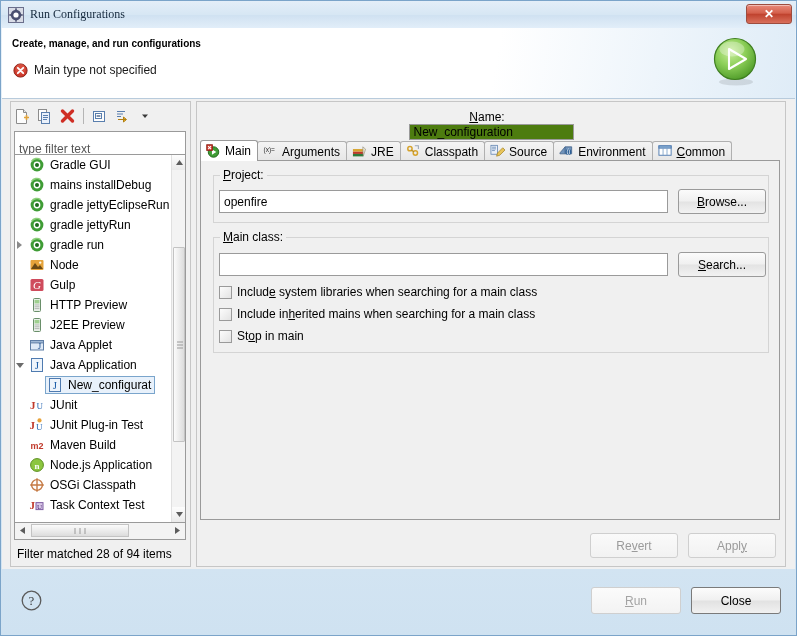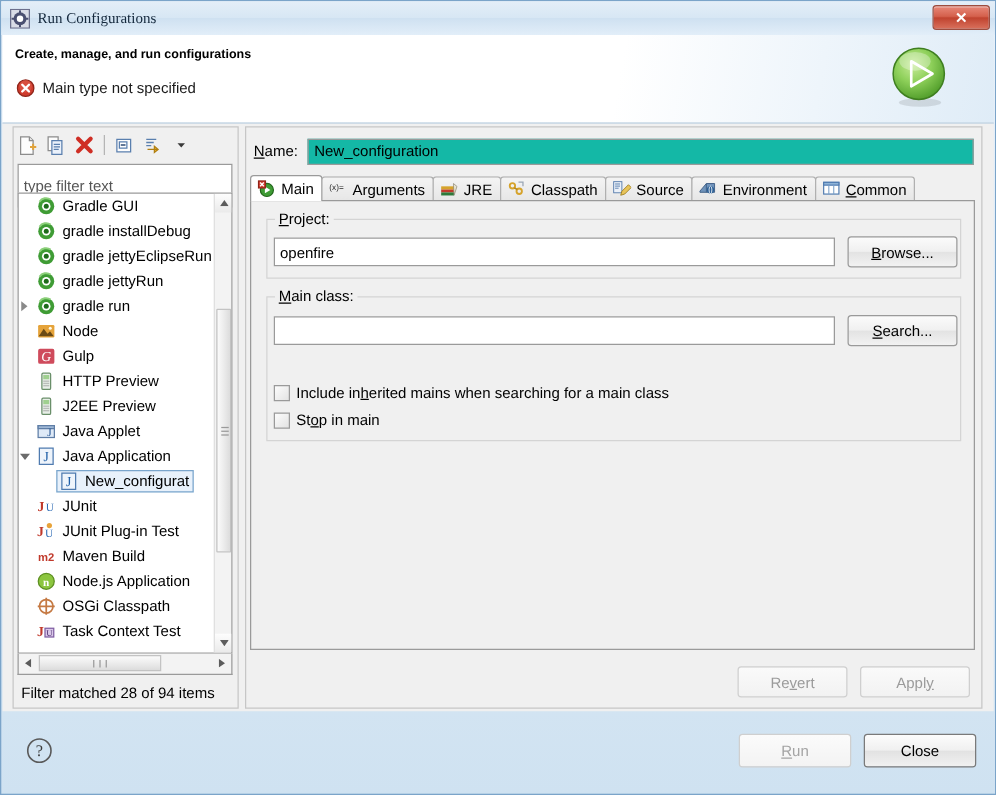--- a/index.html
+++ b/index.html
@@ -193,29 +193,29 @@
     border: 1px solid #c6c6c6; pointer-events: none;
   }
 
   
   .right-pane {
     position: absolute; left: 194px; top: 2px; width: 590px; height: 466px;
     border: 1px solid #c6c6c6;
   }
   .name-row {
     position: absolute; left: 6px; top: 8px; width: 576px; height: 22px;
-    display: flex; align-items: center;
+    display: flex; align-items: center; flex-direction: column;
   }
   .name-label {
     font-size: 12px; color: #000; margin-right: 8px; white-space: nowrap;
   }
   .name-label u { text-decoration: underline; }
   .name-input {
     flex: 1; height: 21px;
-    border: 1px solid #9a9a9a; background: #14b8a6;
+    border: 1px solid #9a9a9a; background: #4d7c0f;
     font-family: "Liberation Sans", sans-serif; font-size: 12px;
     padding: 0 4px; color: #000;
   }
 
   
   .tabs {
     position: absolute; left: 3px; top: 38px; width: 580px; height: 21px;
     display: flex; align-items: flex-end;
   }
   .tab {
@@ -441,21 +441,21 @@
             <div class="tree-row">
               <span class="" style="display: inline-flex; align-items: center;">
                 <span class="ticon">
                   <svg width="16" height="16" viewBox="0 0 16 16">
                     <circle cx="8" cy="8" r="6.4" fill="#3f9c35"></circle>
                     <circle cx="8" cy="8" r="3.4" fill="#ffffff"></circle>
                     <circle cx="8" cy="8" r="2.0" fill="#1d6b1a"></circle>
                     <path d="M2.6 4.4 A6.4 6.4 0 0 1 11.5 2.6" stroke="#8cd07a" stroke-width="1.6" fill="none"></path>
                   </svg>
                 </span>
-                <span>gradle installDebug</span>
+                <span>mains installDebug</span>
               </span>
             </div>
             <div class="tree-row">
               <span class="" style="display: inline-flex; align-items: center;">
                 <span class="ticon">
                   <svg width="16" height="16" viewBox="0 0 16 16">
                     <circle cx="8" cy="8" r="6.4" fill="#3f9c35"></circle>
                     <circle cx="8" cy="8" r="3.4" fill="#ffffff"></circle>
                     <circle cx="8" cy="8" r="2.0" fill="#1d6b1a"></circle>
                     <path d="M2.6 4.4 A6.4 6.4 0 0 1 11.5 2.6" stroke="#8cd07a" stroke-width="1.6" fill="none"></path>
@@ -782,20 +782,24 @@
           </div>
 
         <div class="group" style="left:12px; top:76px; width:556px; height:116px;">
           <span class="group-label"><u>M</u>ain class:</span>
         </div>
         <input class="txtfield" type="text" style="left: 18px; top: 92px; width: 449px;" value="">
         <div class="btn" style="left:477px; top:91px; width:88px;">
             <span><u>S</u>earch...</span>
           </div>
 
+        <div class="chk-row" style="left:18px; top:124px;">
+          <span class="chkbox"></span>
+          <span>Includ<u>e</u> system libraries when searching for a main class</span>
+        </div>
         <div class="chk-row" style="left:18px; top:146px;">
           <span class="chkbox"></span>
           <span>Include in<u>h</u>erited mains when searching for a main class</span>
         </div>
         <div class="chk-row" style="left:18px; top:168px;">
           <span class="chkbox"></span>
           <span>St<u>o</u>p in main</span>
         </div>
       </div>
 

